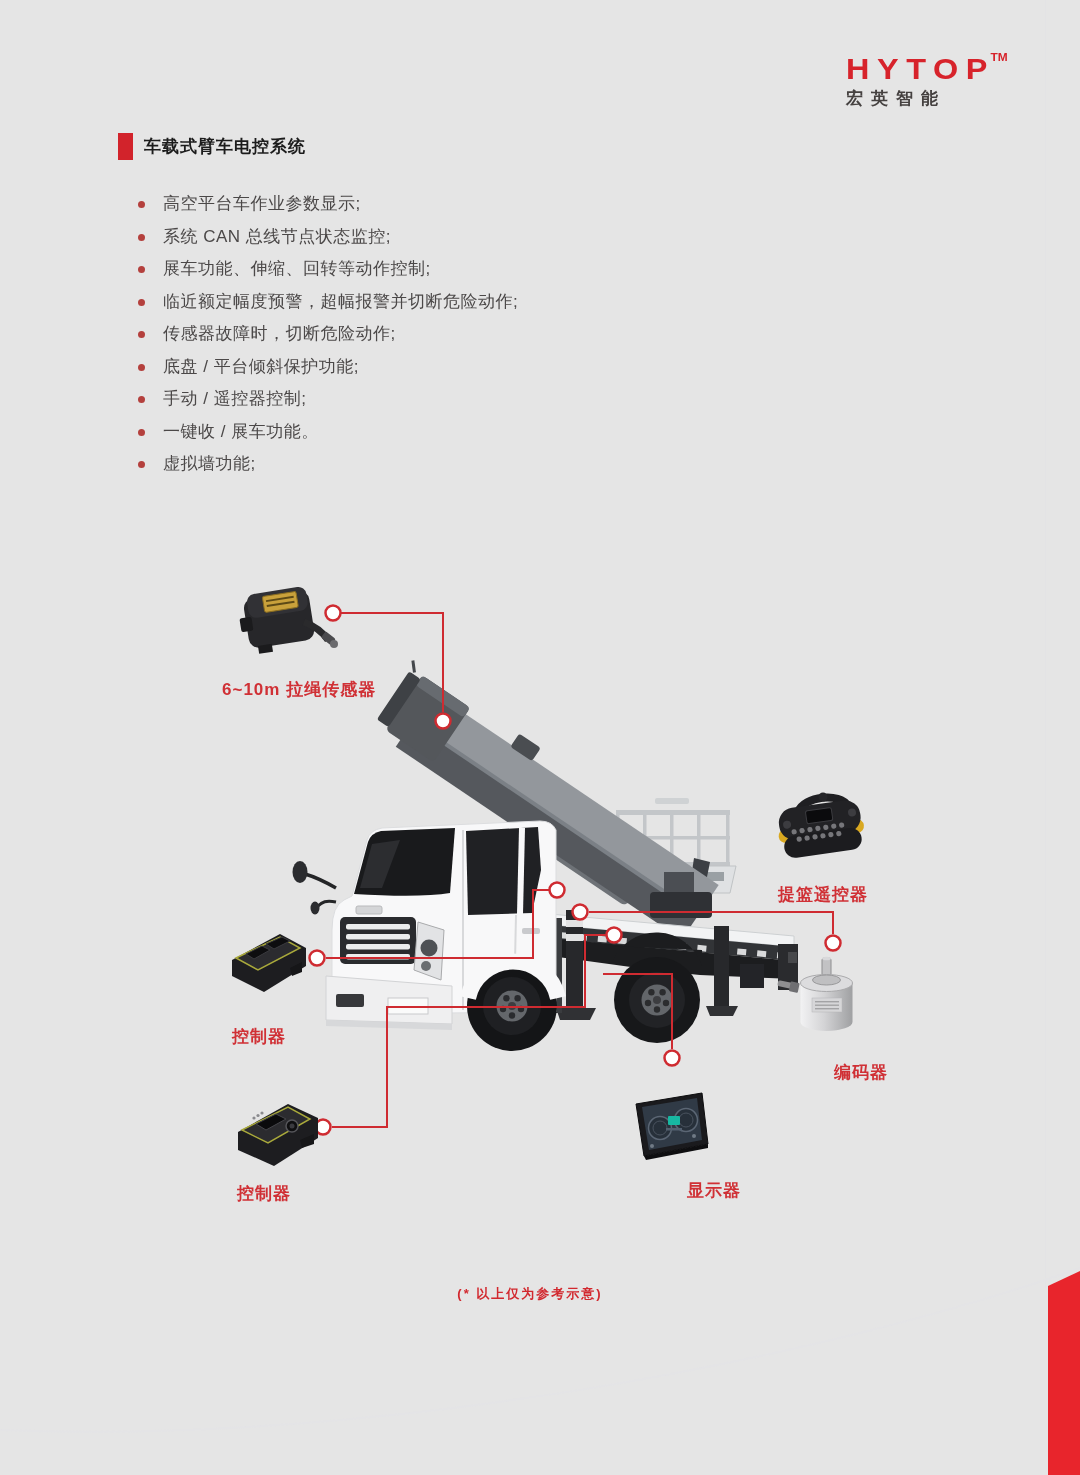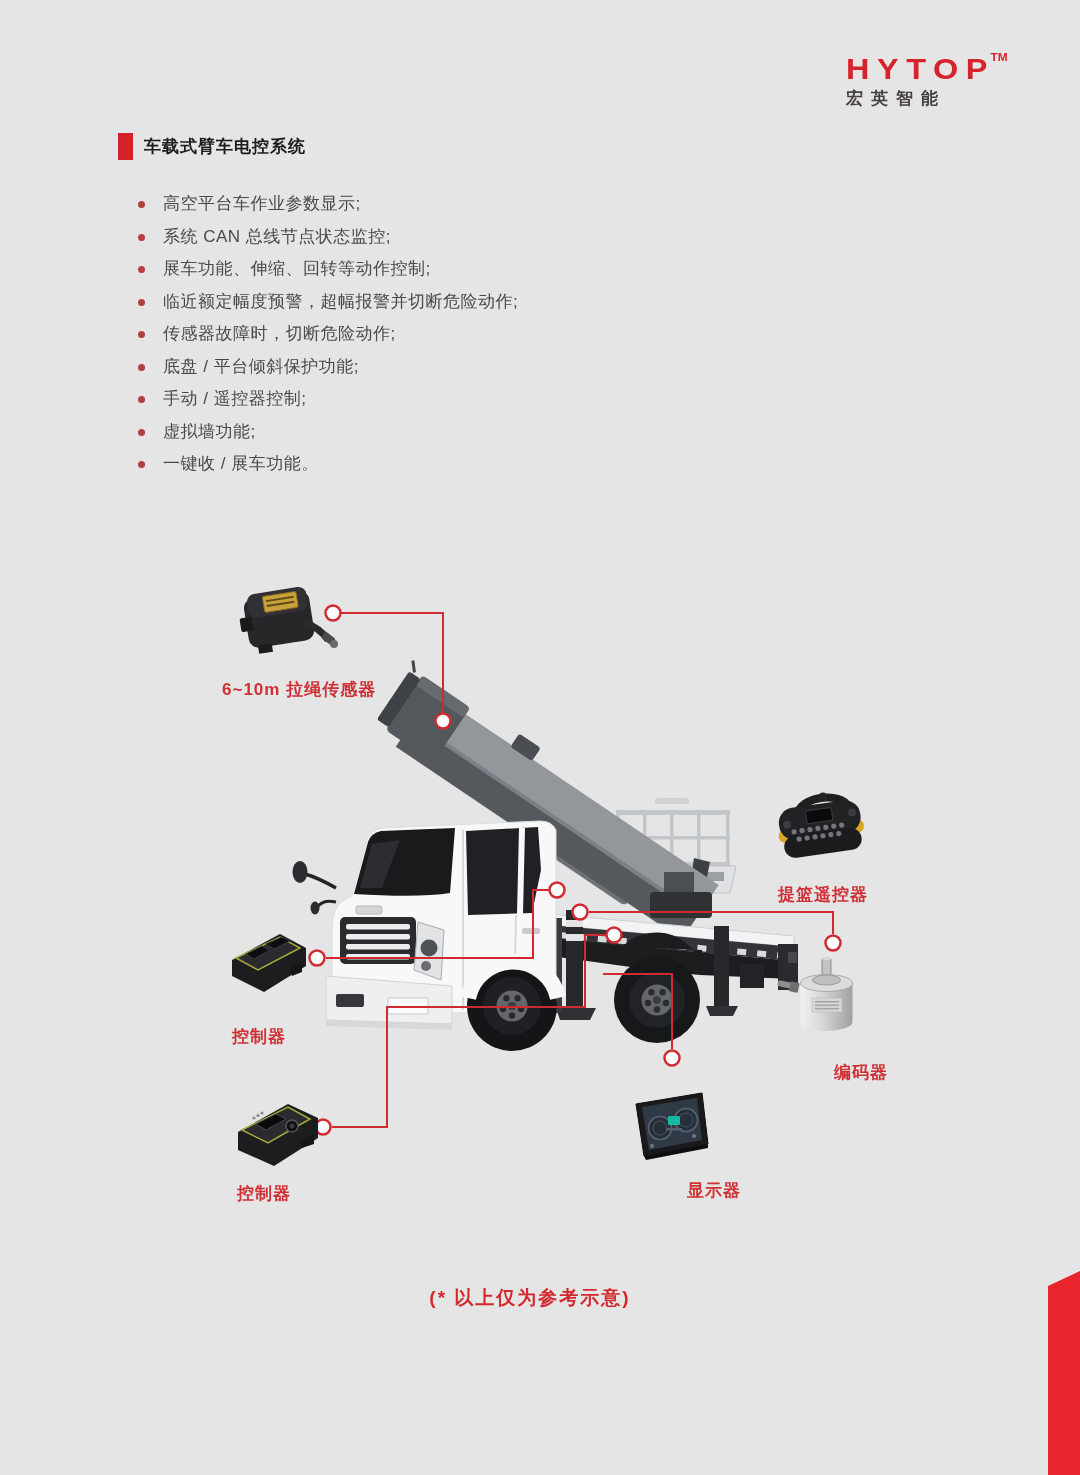--- a/index.html
+++ b/index.html
@@ -28,21 +28,21 @@
   .diagram-svg{position:absolute;left:0;top:0;width:1080px;height:1475px;}
   
   .d-label{position:absolute;font-size:17px;font-weight:700;color:#d03035;letter-spacing:1px;white-space:nowrap;}
   .lbl-rope{left:222px;top:678px;}
   .lbl-remote{left:778px;top:883px;}
   .lbl-ctrl-top{left:232px;top:1025px;}
   .lbl-encoder{left:802px;top:1061px;margin-left:32px;}
   .lbl-ctrl-bottom{left:237px;top:1182px;}
   .lbl-display{left:651px;top:1179px;margin-left:36px;}
   .ref-note{position:absolute;left:0;top:1285px;width:1060px;text-align:center;
-            font-size:19px;font-weight:700;color:#d2282e;letter-spacing:2px;}
+            font-size:13px;font-weight:700;color:#d2282e;letter-spacing:2px;}
 </style>
 </head>
 <body>
 
 <div class="page">
 
   <div class="right-rule"></div>
 
   <div class="logo">
     <div class="logo-en"><span>HYTOP</span><span class="logo-tm">TM</span></div>
@@ -56,22 +56,22 @@
 
   <div class="features">
     <ul>
       <li>高空平台车作业参数显示;</li>
       <li>系统 CAN 总线节点状态监控;</li>
       <li>展车功能、伸缩、回转等动作控制;</li>
       <li>临近额定幅度预警，超幅报警并切断危险动作;</li>
       <li>传感器故障时，切断危险动作;</li>
       <li>底盘 / 平台倾斜保护功能;</li>
       <li>手动 / 遥控器控制;</li>
+      <li>一键收 / 展车功能。</li>
       <li>虚拟墙功能;</li>
-      <li>一键收 / 展车功能。</li>
     </ul>
   </div>
 
   <svg class="diagram-svg" viewBox="0 0 1080 1475">
     <defs>
       <linearGradient id="encGrad" x1="0" y1="0" x2="1" y2="0">
         <stop offset="0" stop-color="#f2f2f3"></stop>
           <stop offset="0.45" stop-color="#d4d4d6"></stop>
         <stop offset="1" stop-color="#9fa0a2"></stop>
       </linearGradient>

